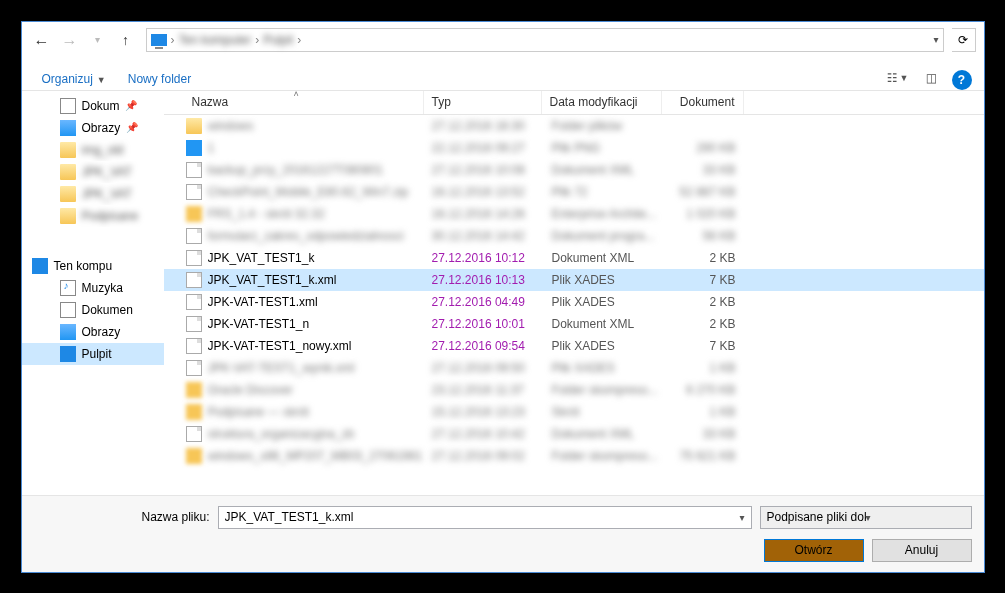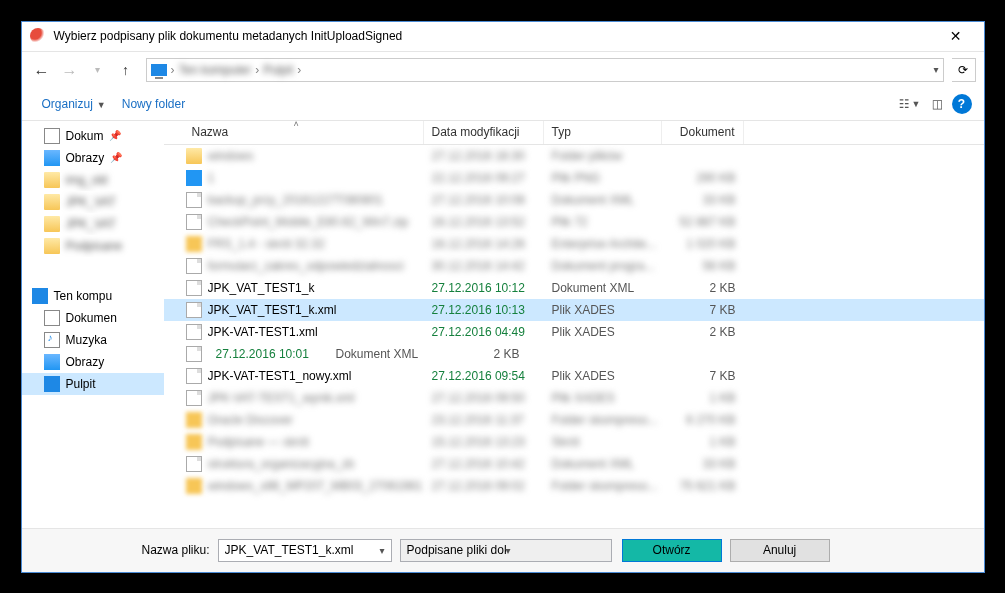--- a/index.html
+++ b/index.html
@@ -18,30 +18,30 @@
 .address .pc-icon { width: 16px; height: 12px; background: #1e88e5; position: relative; }
 .address .pc-icon::after { content: ''; position: absolute; bottom: -3px; left: 4px; width: 8px; height: 2px; background: #888; }
 .address .crumb { color: #555; filter: blur(3px); }
 .address .sep { color: #888; }
 .address .dropdown-chev { margin-left: auto; color: #555; font-size: 10px; }
 .refresh-btn { width: 24px; height: 24px; border: 1px solid #ccc; border-left: none; display: flex; align-items: center; justify-content: center; cursor: pointer; }
 .searchbox { width: 210px; height: 24px; border: 1px solid #ccc; display: flex; align-items: center; padding: 0 6px; margin-left: 4px; }
 .searchbox input { border: none; outline: none; flex: 1; font-style: italic; color: #888; }
 .searchbox .search-icon { color: #888; }
 
-.toolbar { height: 33px; border-bottom: 1px solid #e5e5e5; display: flex; align-items: center; padding: 0 12px; }
+.toolbar { height: 33px; border-bottom: 1px solid #e5e5e5; display: flex; align-items: flex-end; padding: 0 12px; gap: 6px; }
 .toolbar .tb-btn { padding: 4px 8px; cursor: pointer; color: #1a6fc4; position: relative; }
 .toolbar .tb-btn .chev { font-size: 9px; margin-left: 4px; color: #555; }
 .toolbar .spacer { flex: 1; }
 .toolbar .tb-icon { width: 28px; height: 24px; display: flex; align-items: center; justify-content: center; cursor: pointer; color: #555; }
 .toolbar .help-icon { width: 20px; height: 20px; border-radius: 50%; background: #0078d7; color: #fff; display: flex; align-items: center; justify-content: center; font-weight: bold; cursor: pointer; }
 
 .body-area { flex: 1; display: flex; overflow: hidden; }
 .sidebar { width: 142px; border-right: none; padding: 4px 0; overflow: hidden; }
-.side-item { height: 22px; display: flex; align-items: center; padding-left: 22px; gap: 6px; cursor: pointer; white-space: nowrap; overflow: hidden; }
+.side-item { height: 22px; display: flex; align-items: center; padding-left: 38px; gap: 6px; cursor: pointer; white-space: nowrap; overflow: hidden; }
 .side-item.lv1 { padding-left: 10px; }
 .side-item.selected { background: #cce8ff; }
 .side-item .ico { width: 16px; height: 16px; flex-shrink: 0; }
 .side-item .pin { width: 10px; font-size: 10px; color: #888; }
 .side-gap { height: 14px; }
 .ico-folder { background: linear-gradient(#ffe9a6, #f7c657); border-radius: 1px; }
 .ico-docs { background: #fff; border: 1px solid #888; }
 .ico-img { background: linear-gradient(#6ab7ff, #2196f3); }
 .ico-onedrive { background: radial-gradient(circle, #fff 20%, #0a64a4 30%); border-radius: 50%; }
 .ico-pc { background: #1e88e5; }
@@ -65,48 +65,43 @@
 .flist-body { flex: 1; overflow: auto; }
 .frow { height: 22px; display: flex; align-items: center; cursor: pointer; }
 .frow.selected { background: #cce8ff; }
 .frow .fico { width: 16px; height: 16px; margin-left: 22px; margin-right: 6px; flex-shrink: 0; }
 .fico-folder { background: linear-gradient(#ffe9a6, #f7c657); border-radius: 1px; }
 .fico-xml { background: #fff; border: 1px solid #aaa; position: relative; }
 .fico-xml::before { content: ''; position: absolute; top: 0; right: 0; width: 4px; height: 4px; background: #ddd; }
 .fico-blue { background: #2196f3; }
 .fico-blur { background: #f7c657; filter: blur(2px); }
 .fname { width: 216px; overflow: hidden; white-space: nowrap; }
-.fdate { width: 120px; padding: 0 8px; color: #15803d; }
+.fdate { width: 120px; padding: 0 8px; color: #a21caf; }
 .ftype { width: 118px; padding: 0 8px; color: #555; overflow: hidden; white-space: nowrap; }
 .fsize { width: 82px; padding: 0 8px; text-align: right; color: #555; }
 .blur-row .fname, .blur-row .fdate, .blur-row .ftype, .blur-row .fsize { filter: blur(3px); color: #777; }
 
-.footer { border-top: 1px solid #e5e5e5; padding: 10px 12px; display: flex; gap: 10px; background: #f7f7f7; }
+.footer { border-top: 1px solid #e5e5e5; padding: 10px 12px; display: flex; flex-direction: column; gap: 10px; background: #f7f7f7; }
 .footer-row1 { display: flex; align-items: center; gap: 8px; }
 .footer-row1 .fn-label { padding-left: 108px; }
 .filename-combo { flex: 1; height: 23px; border: 1px solid #abadb3; background: #fff; display: flex; align-items: center; padding: 0 6px; }
 .filename-combo input { border: none; outline: none; flex: 1; }
 .filename-combo .chev { font-size: 10px; color: #555; }
 .filter-combo { width: 212px; height: 23px; border: 1px solid #abadb3; background: #efefef; display: flex; align-items: center; padding: 0 6px; cursor: pointer; }
 .filter-combo span { flex: 1; overflow: hidden; white-space: nowrap; }
 .filter-combo .chev { font-size: 10px; color: #555; }
 .footer-row2 { display: flex; justify-content: flex-end; gap: 8px; }
 .btn { width: 100px; height: 23px; border: 1px solid #adadad; background: #e1e1e1; cursor: pointer; }
-.btn.primary { border: 1px solid #0078d7; background: #14b8a6; }
+.btn.primary { border: 1px solid #0078d7; background: #a16207; }
 </style>
 </head>
 <body>
 
 <div class="window">
 
-  <div class="titlebar">
-    <div class="app-icon"></div>
-    <div class="title">Wybierz podpisany plik dokumentu metadanych InitUploadSigned</div>
-    <div class="close">✕</div>
-  </div>
 
   <div class="navbar">
     <div class="nav-arrow">←</div>
     <div class="nav-arrow disabled">→</div>
     <div class="nav-arrow disabled" style="font-size:10px;">▾</div>
     <div class="nav-up">↑</div>
     <div class="address">
       <div class="pc-icon"></div>
       <span class="sep">›</span>
       <span class="crumb">Ten komputer</span>
@@ -155,42 +150,42 @@
           <div class="ico ico-folder"></div>
           <span class="blur-text">Podpisane</span>
         </div>
         <div class="side-gap"></div>
         <div class="side-gap"></div>
         <div class="side-item lv1">
           <div class="ico ico-pc"></div>
           <span>Ten kompu</span>
         </div>
         <div class="side-item">
+          <div class="ico ico-music"></div>
+          <span>Muzyka</span>
+        </div>
+        <div class="side-item">
           <div class="ico ico-docs"></div>
           <span>Dokumen</span>
-        </div>
-        <div class="side-item">
-          <div class="ico ico-music"></div>
-          <span>Muzyka</span>
         </div>
         <div class="side-item">
           <div class="ico ico-img"></div>
           <span>Obrazy</span>
         </div>
         <div class="side-item selected">
           <div class="ico ico-desktop"></div>
           <span>Pulpit</span>
         </div>
       </div>
     <div class="filelist">
       <div class="flist-header">
         <span class="sort-ind">˄</span>
         <div class="col-h col-name">Nazwa</div>
+        <div class="col-h col-type">Typ</div>
         <div class="col-h col-date">Data modyfikacji</div>
-        <div class="col-h col-type">Typ</div>
         <div class="col-h col-size">Dokument</div>
       </div>
       <div class="flist-body" id="flist">
           <div class="frow blur-row">
             <div class="fico fico-folder"></div>
             <div class="fname">windows</div>
             <div class="fdate">27.12.2016 16:30</div>
             <div class="ftype">Folder plików</div>
             <div class="fsize"></div>
           </div>
@@ -245,20 +240,21 @@
           </div>
           <div class="frow">
             <div class="fico fico-xml"></div>
             <div class="fname">JPK-VAT-TEST1.xml</div>
             <div class="fdate">27.12.2016 04:49</div>
             <div class="ftype">Plik XADES</div>
             <div class="fsize">2 KB</div>
           </div>
           <div class="frow">
             <div class="fico fico-xml"></div>
+            <div class="fname">JPK-VAT-TEST1_n</div>
             <div class="fdate">27.12.2016 10:01</div>
             <div class="ftype">Dokument XML</div>
             <div class="fsize">2 KB</div>
           </div>
           <div class="frow">
             <div class="fico fico-xml"></div>
             <div class="fname">JPK-VAT-TEST1_nowy.xml</div>
             <div class="fdate">27.12.2016 09:54</div>
             <div class="ftype">Plik XADES</div>
             <div class="fsize">7 KB</div>

